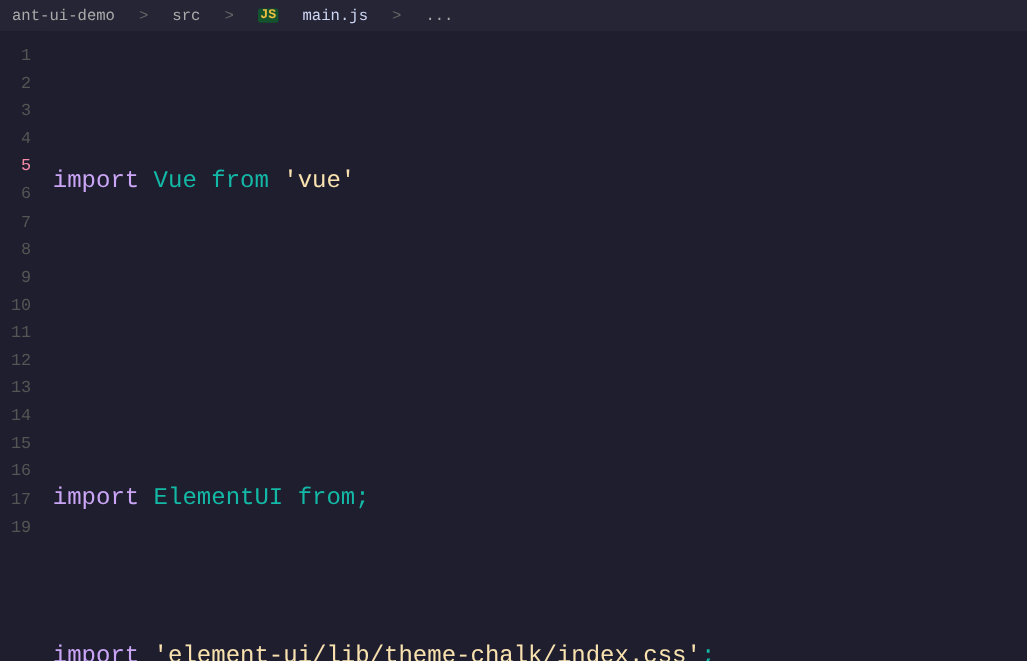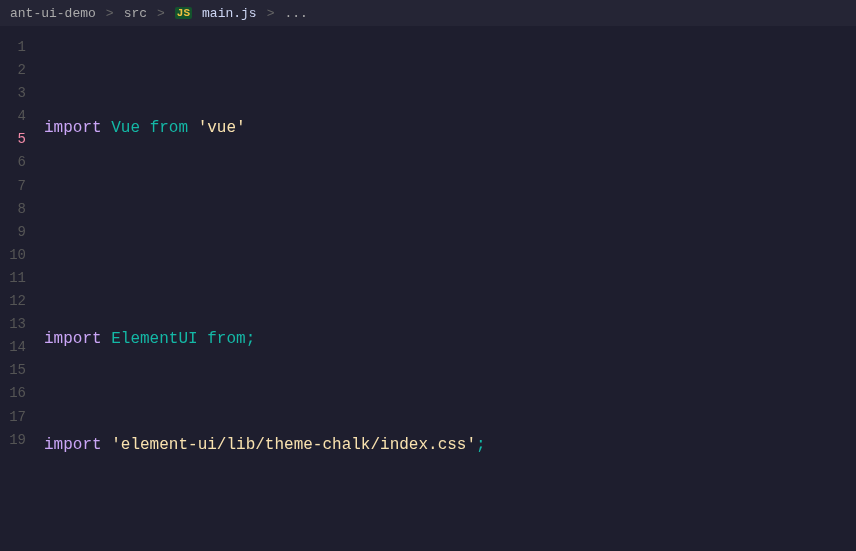--- a/index.html
+++ b/index.html
@@ -13,21 +13,21 @@
       color: #cdd6f4;
     }
 
     .breadcrumb {
       background-color: #252535;
       padding: 4px 10px;
       font-size: 13px;
       color: #888;
       display: flex;
       align-items: center;
-      gap: 10px;
+      gap: 20px;
       height: 26px;
     }
     .breadcrumb span { color: #aaa; }
     .breadcrumb .sep { color: #666; }
     .breadcrumb .js-icon { color: #f0c040; font-weight: bold; font-size: 11px; background: #14532d; padding: 0 2px; border-radius: 2px; }
     .breadcrumb .active { color: #cdd6f4; }
 
     .editor {
       display: flex;
       flex-direction: column;
@@ -67,21 +67,21 @@
     .line-numbers .ln.active-line {
       color: #f38ba8;
     }
 
     .code-content {
       flex: 1;
       padding: 10px 0 10px 8px;
       overflow: hidden;
       line-height: 1.65;
       white-space: pre;
-      font-size: 16px;
+      font-size: 20px;
       position: relative;
     }
 
     .code-line {
       height: 1.65em;
       display: flex;
       align-items: center;
       position: relative;
     }
 

